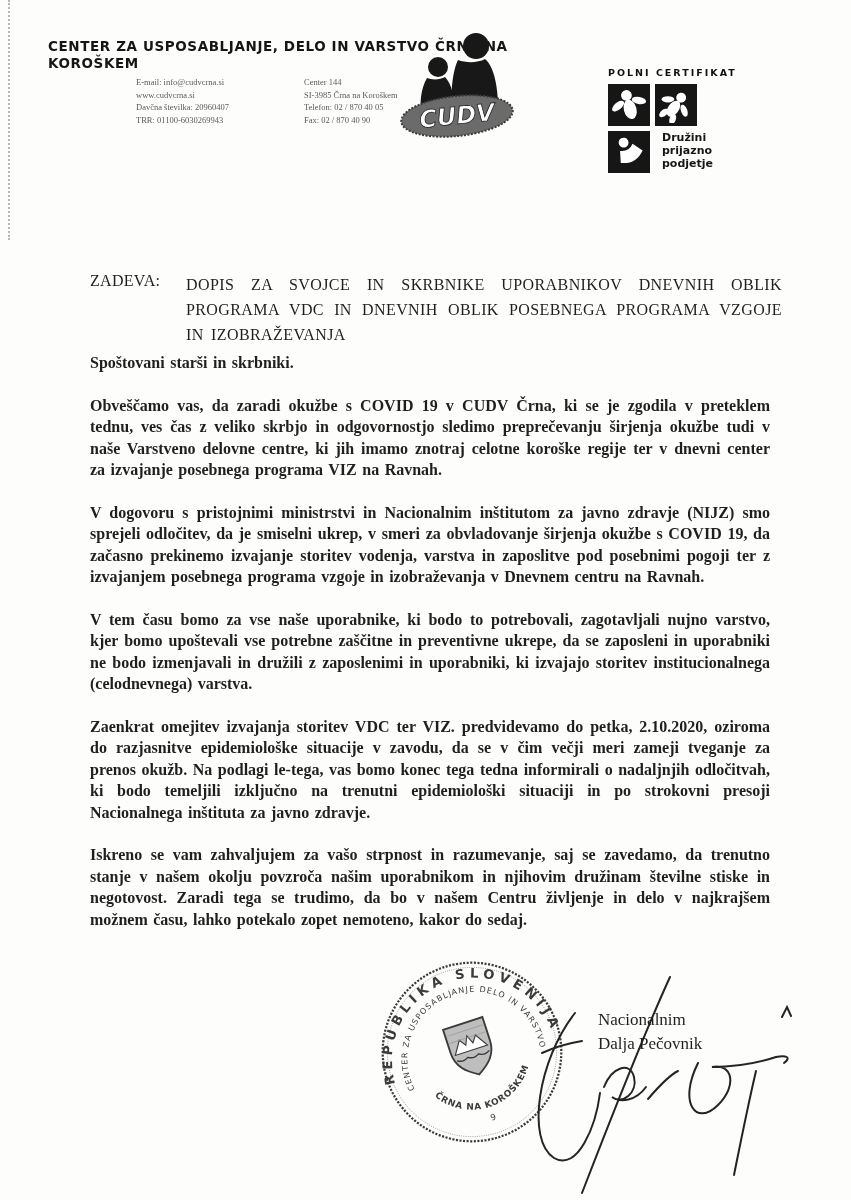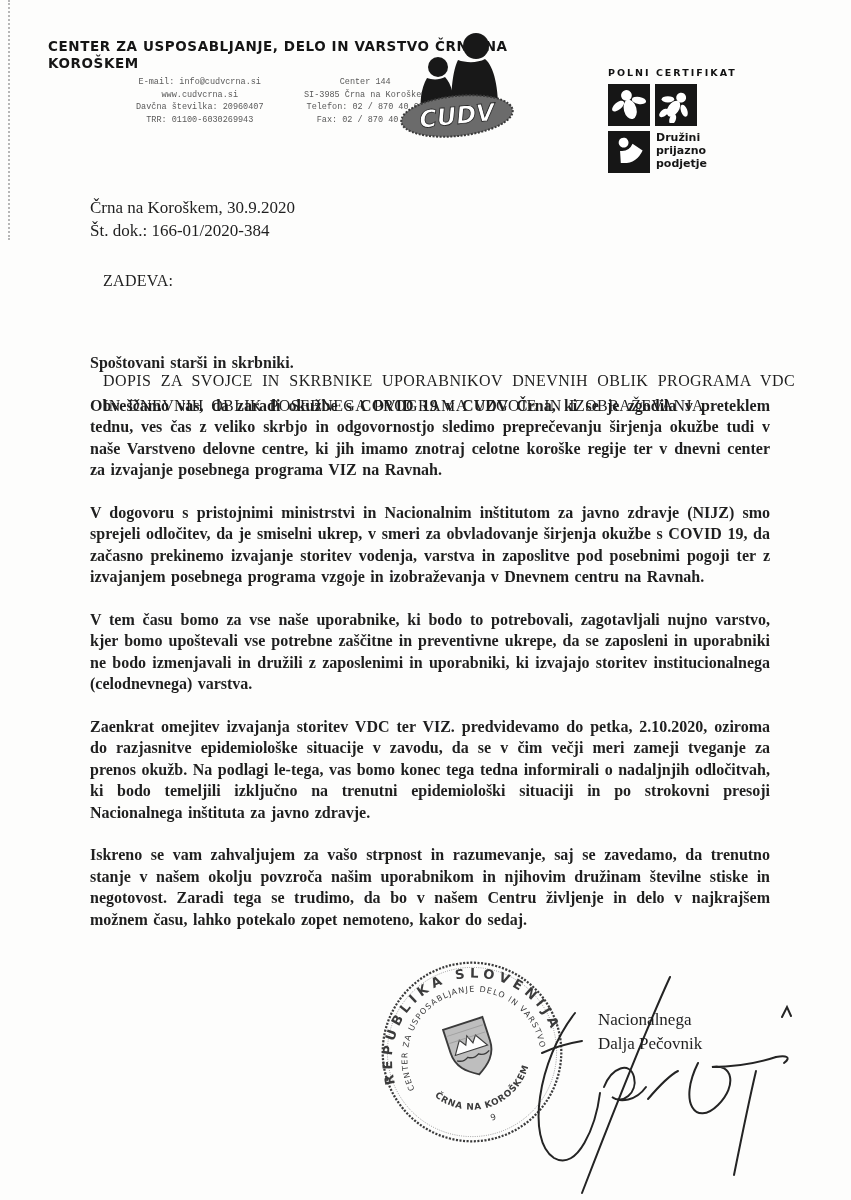--- a/index.html
+++ b/index.html
@@ -20,40 +20,40 @@
   
   .org-title{
     position:absolute;left:48px;top:38px;width:470px;
     font-family:"DejaVu Sans", sans-serif;
     font-weight:bold;font-size:13.5px;letter-spacing:.6px;
     color:#151515;
     transform:scaleY(1.05);
   }
   .contact-col{
     position:absolute;top:76px;
-    font-family:Liberation Mono, monospace;
-    font-size:8.5px;line-height:12.5px;color:#5a5a5a;text-align:center;
+    font-family:Liberation Serif, serif;
+    font-size:8.5px;line-height:12.5px;color:#5a5a5a;
   }
   .contact-col.c1{left:136px;}
   .contact-col.c2{left:304px;}
   .cudv-logo{position:absolute;left:398px;top:30px;}
   .cert-block{
     position:absolute;left:608px;top:56px;width:160px;
     font-family:"DejaVu Sans", sans-serif;color:#111;margin-top:11px;
   }
   .cert-title{font-weight:bold;font-size:9.5px;letter-spacing:2px;margin-bottom:6px;}
   .cert-grid{display:flex;flex-wrap:wrap;width:92px;gap:5px;}
   .cert-sq{width:42px;height:42px;background:#161616;display:flex;align-items:center;justify-content:center;}
-  .cert-row2{display:flex;gap:6px;margin-top:5px;align-items:flex-start;}
+  .cert-row2{display:flex;gap:12px;margin-top:5px;align-items:flex-start;}
   .cert-label{
     font-weight:bold;font-size:11px;line-height:13px;color:#161616;white-space:pre-line;
   }
   
   .meta-block{position:absolute;left:90px;top:196px;font-size:17px;line-height:23px;}
-  .subject-block{position:absolute;left:103px;top:272px;width:692px;display:flex;flex-direction:column;}
+  .subject-block{position:absolute;left:90px;top:272px;width:692px;display:flex;}
   .subject-label{width:96px;flex:0 0 96px;font-size:16px;letter-spacing:.3px;}
   .subject-text{
     flex:1;font-weight:normal;font-size:16px;line-height:25px;
     text-align:justify;letter-spacing:.4px;word-spacing:3px;
   }
   
   .letter-body{
     position:absolute;left:90px;top:352px;width:692px;
     font-size:16px;line-height:21.5px;
   }
@@ -143,24 +143,20 @@
             <path d="M12,14 Q20,20 28,14 L34,26 Q20,36 6,26 Z"></path>
           </g>
         </svg>
       </div>
       <div class="cert-label">Družini
 prijazno
 podjetje</div>
     </div>
   </div>
 
-  <div class="meta-block">
-    <div>Črna na Koroškem, 30.9.2020</div>
-    <div>Št. dok.: 166-01/2020-384</div>
-  </div>
 
   <div class="subject-block">
     <div class="subject-label">ZADEVA:</div>
     <div class="subject-text">DOPIS ZA SVOJCE IN SKRBNIKE UPORABNIKOV DNEVNIH OBLIK PROGRAMA VDC IN DNEVNIH OBLIK POSEBNEGA PROGRAMA VZGOJE IN IZOBRAŽEVANJA</div>
   </div>
 
   <div class="letter-body">
     <p class="salutation">Spoštovani starši in skrbniki.</p>
     <p>Obveščamo vas, da zaradi okužbe s COVID 19 v CUDV Črna, ki se je zgodila v preteklem tednu, ves čas z veliko skrbjo in odgovornostjo sledimo preprečevanju širjenja okužbe tudi v naše Varstveno delovne centre, ki jih imamo znotraj celotne koroške regije ter v dnevni center za izvajanje posebnega programa VIZ na Ravnah.</p>
     <p>V dogovoru s pristojnimi ministrstvi in Nacionalnim inštitutom za javno zdravje (NIJZ) smo sprejeli odločitev, da je smiselni ukrep, v smeri za obvladovanje širjenja okužbe s COVID 19, da začasno prekinemo izvajanje storitev vodenja, varstva in zaposlitve pod posebnimi pogoji ter z izvajanjem posebnega programa vzgoje in izobraževanja v Dnevnem centru na Ravnah.</p>
@@ -218,17 +214,17 @@
         <path d="M178,88 C158,128 176,152 198,130 C218,110 212,88 192,92 C214,92 238,88 256,82"></path>
         <path d="M256,82 C266,80 272,82 264,88"></path>
 
         <path d="M236,96 C228,130 220,170 214,200"></path>
 
         <path d="M262,42 l5,-10 l4,9"></path>
       </g>
     </svg>
   </div>
   <div class="sig-block">
-    <div>Nacionalnega</div>
+    <div>Nacionalnim</div>
     <div>Dalja Pečovnik</div>
   </div>
 
 </div>
 
 </body></html>

